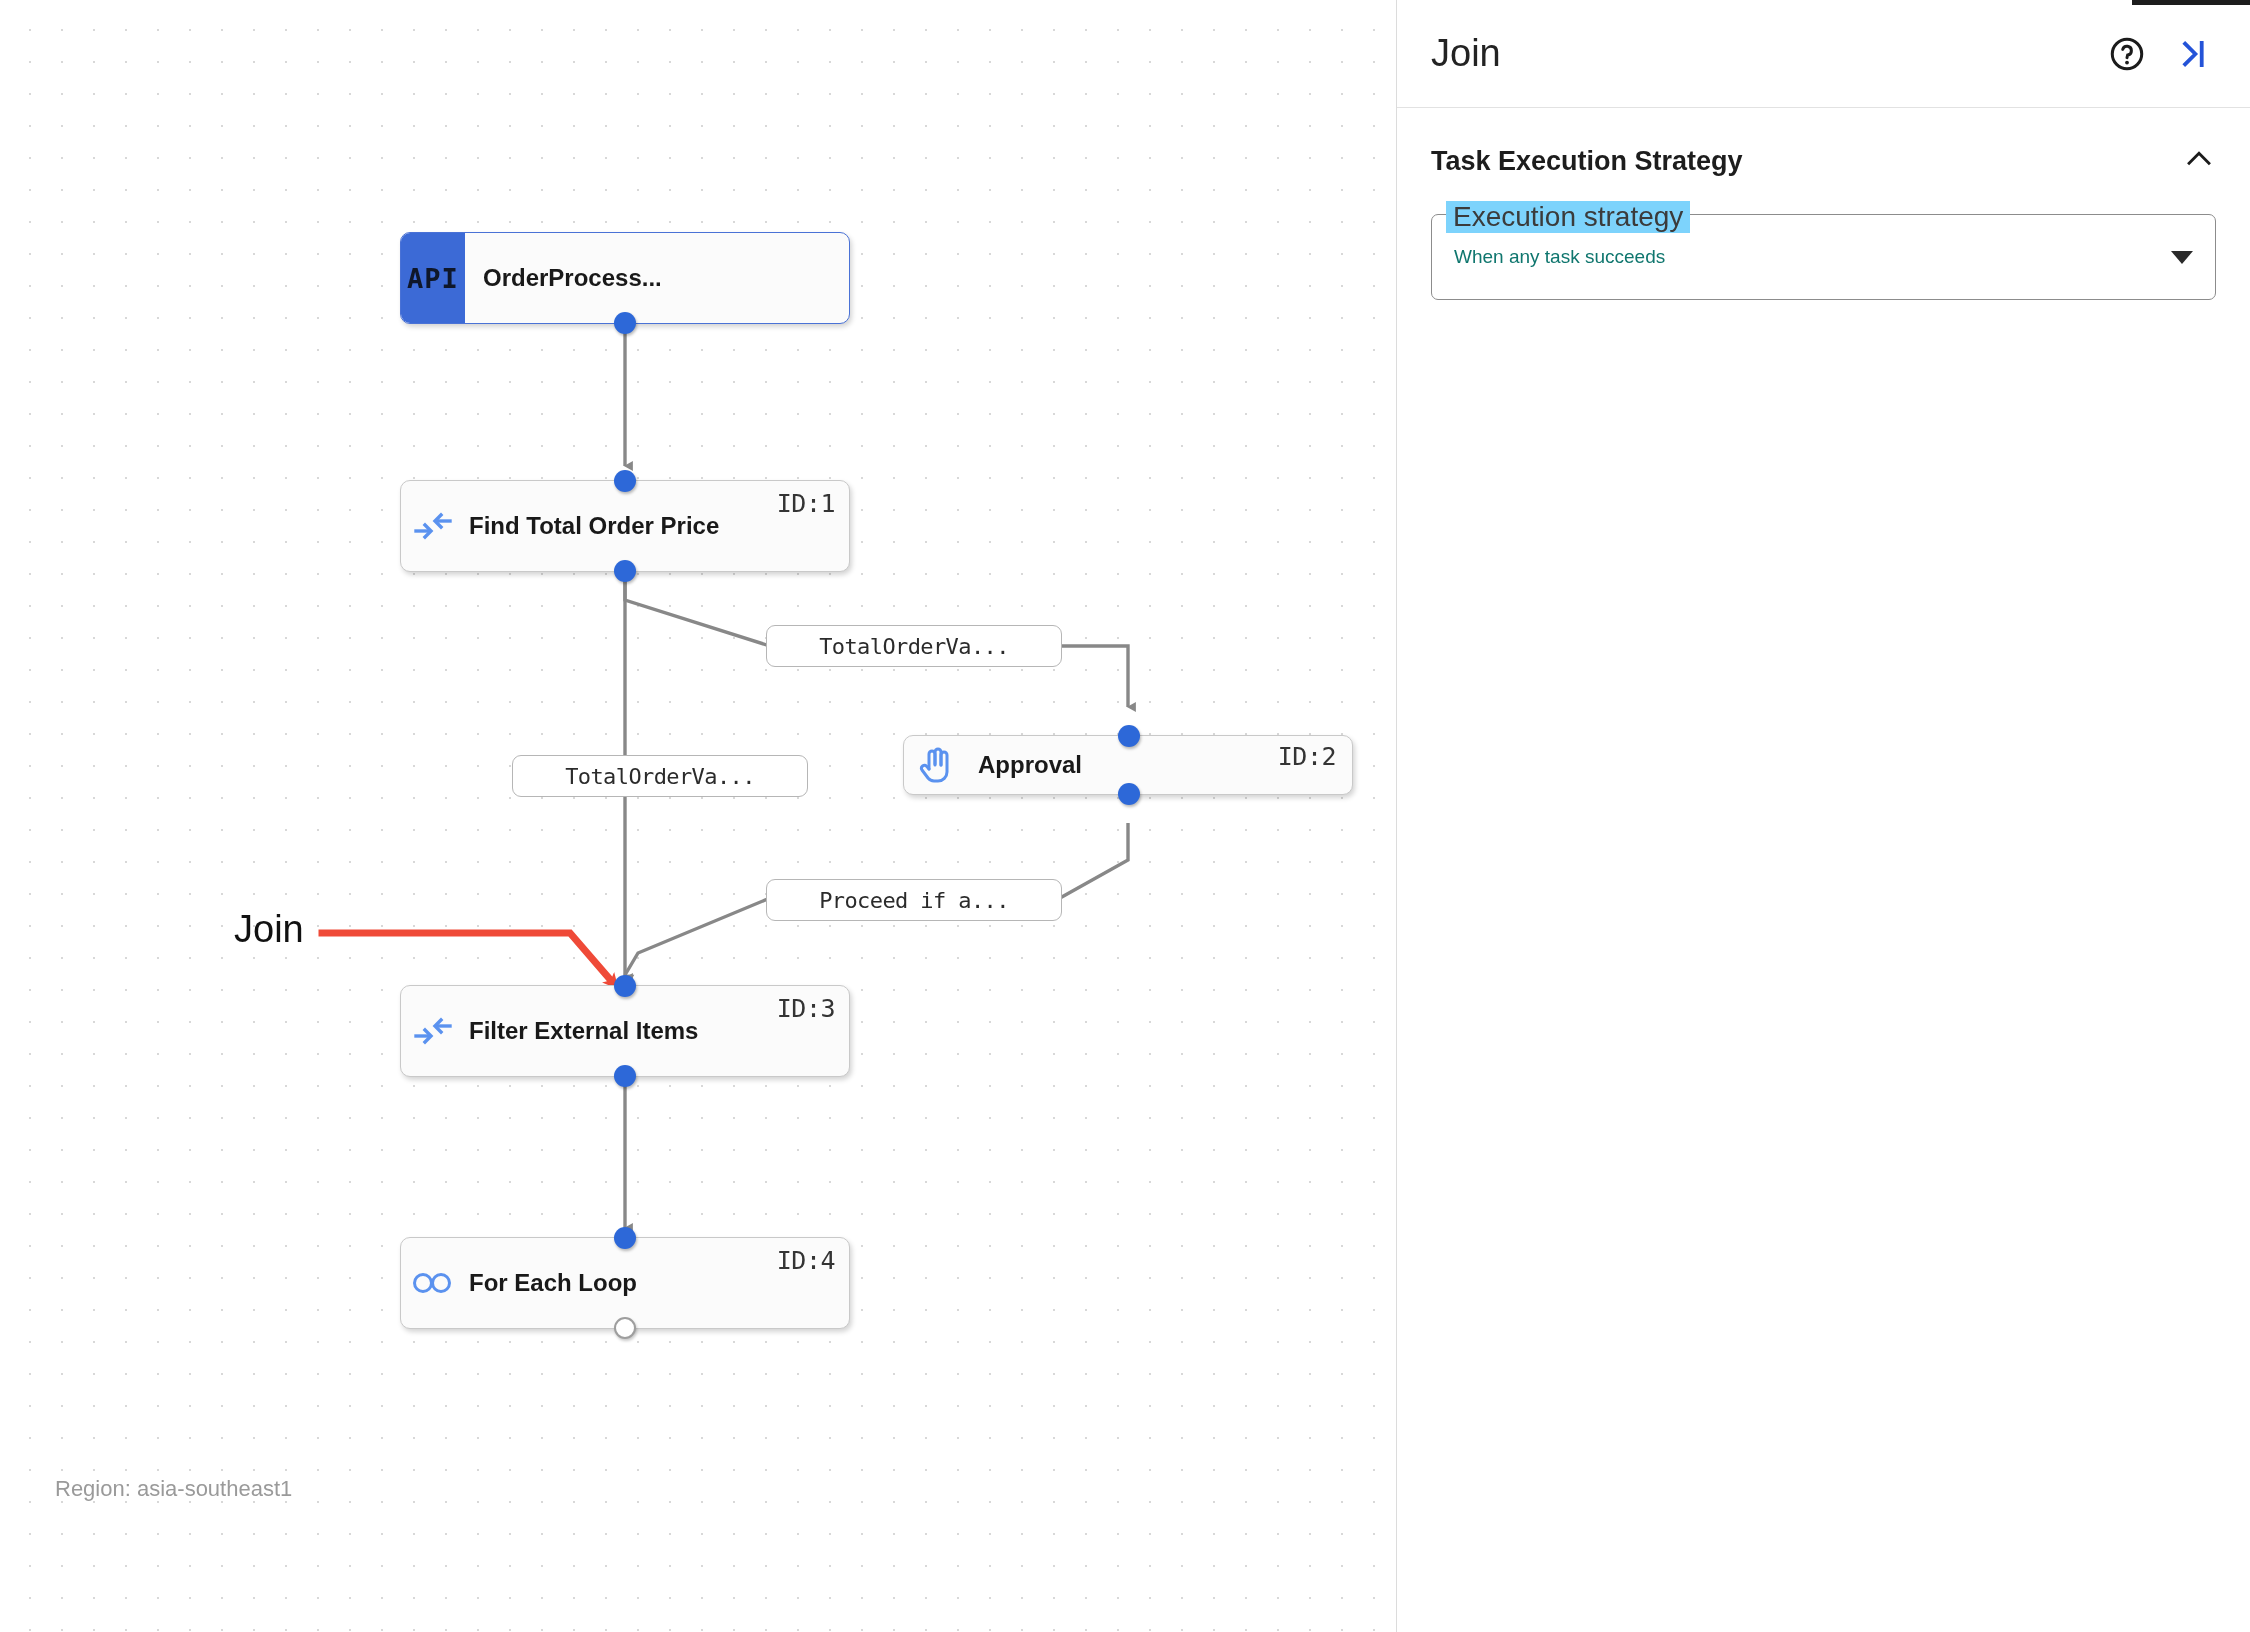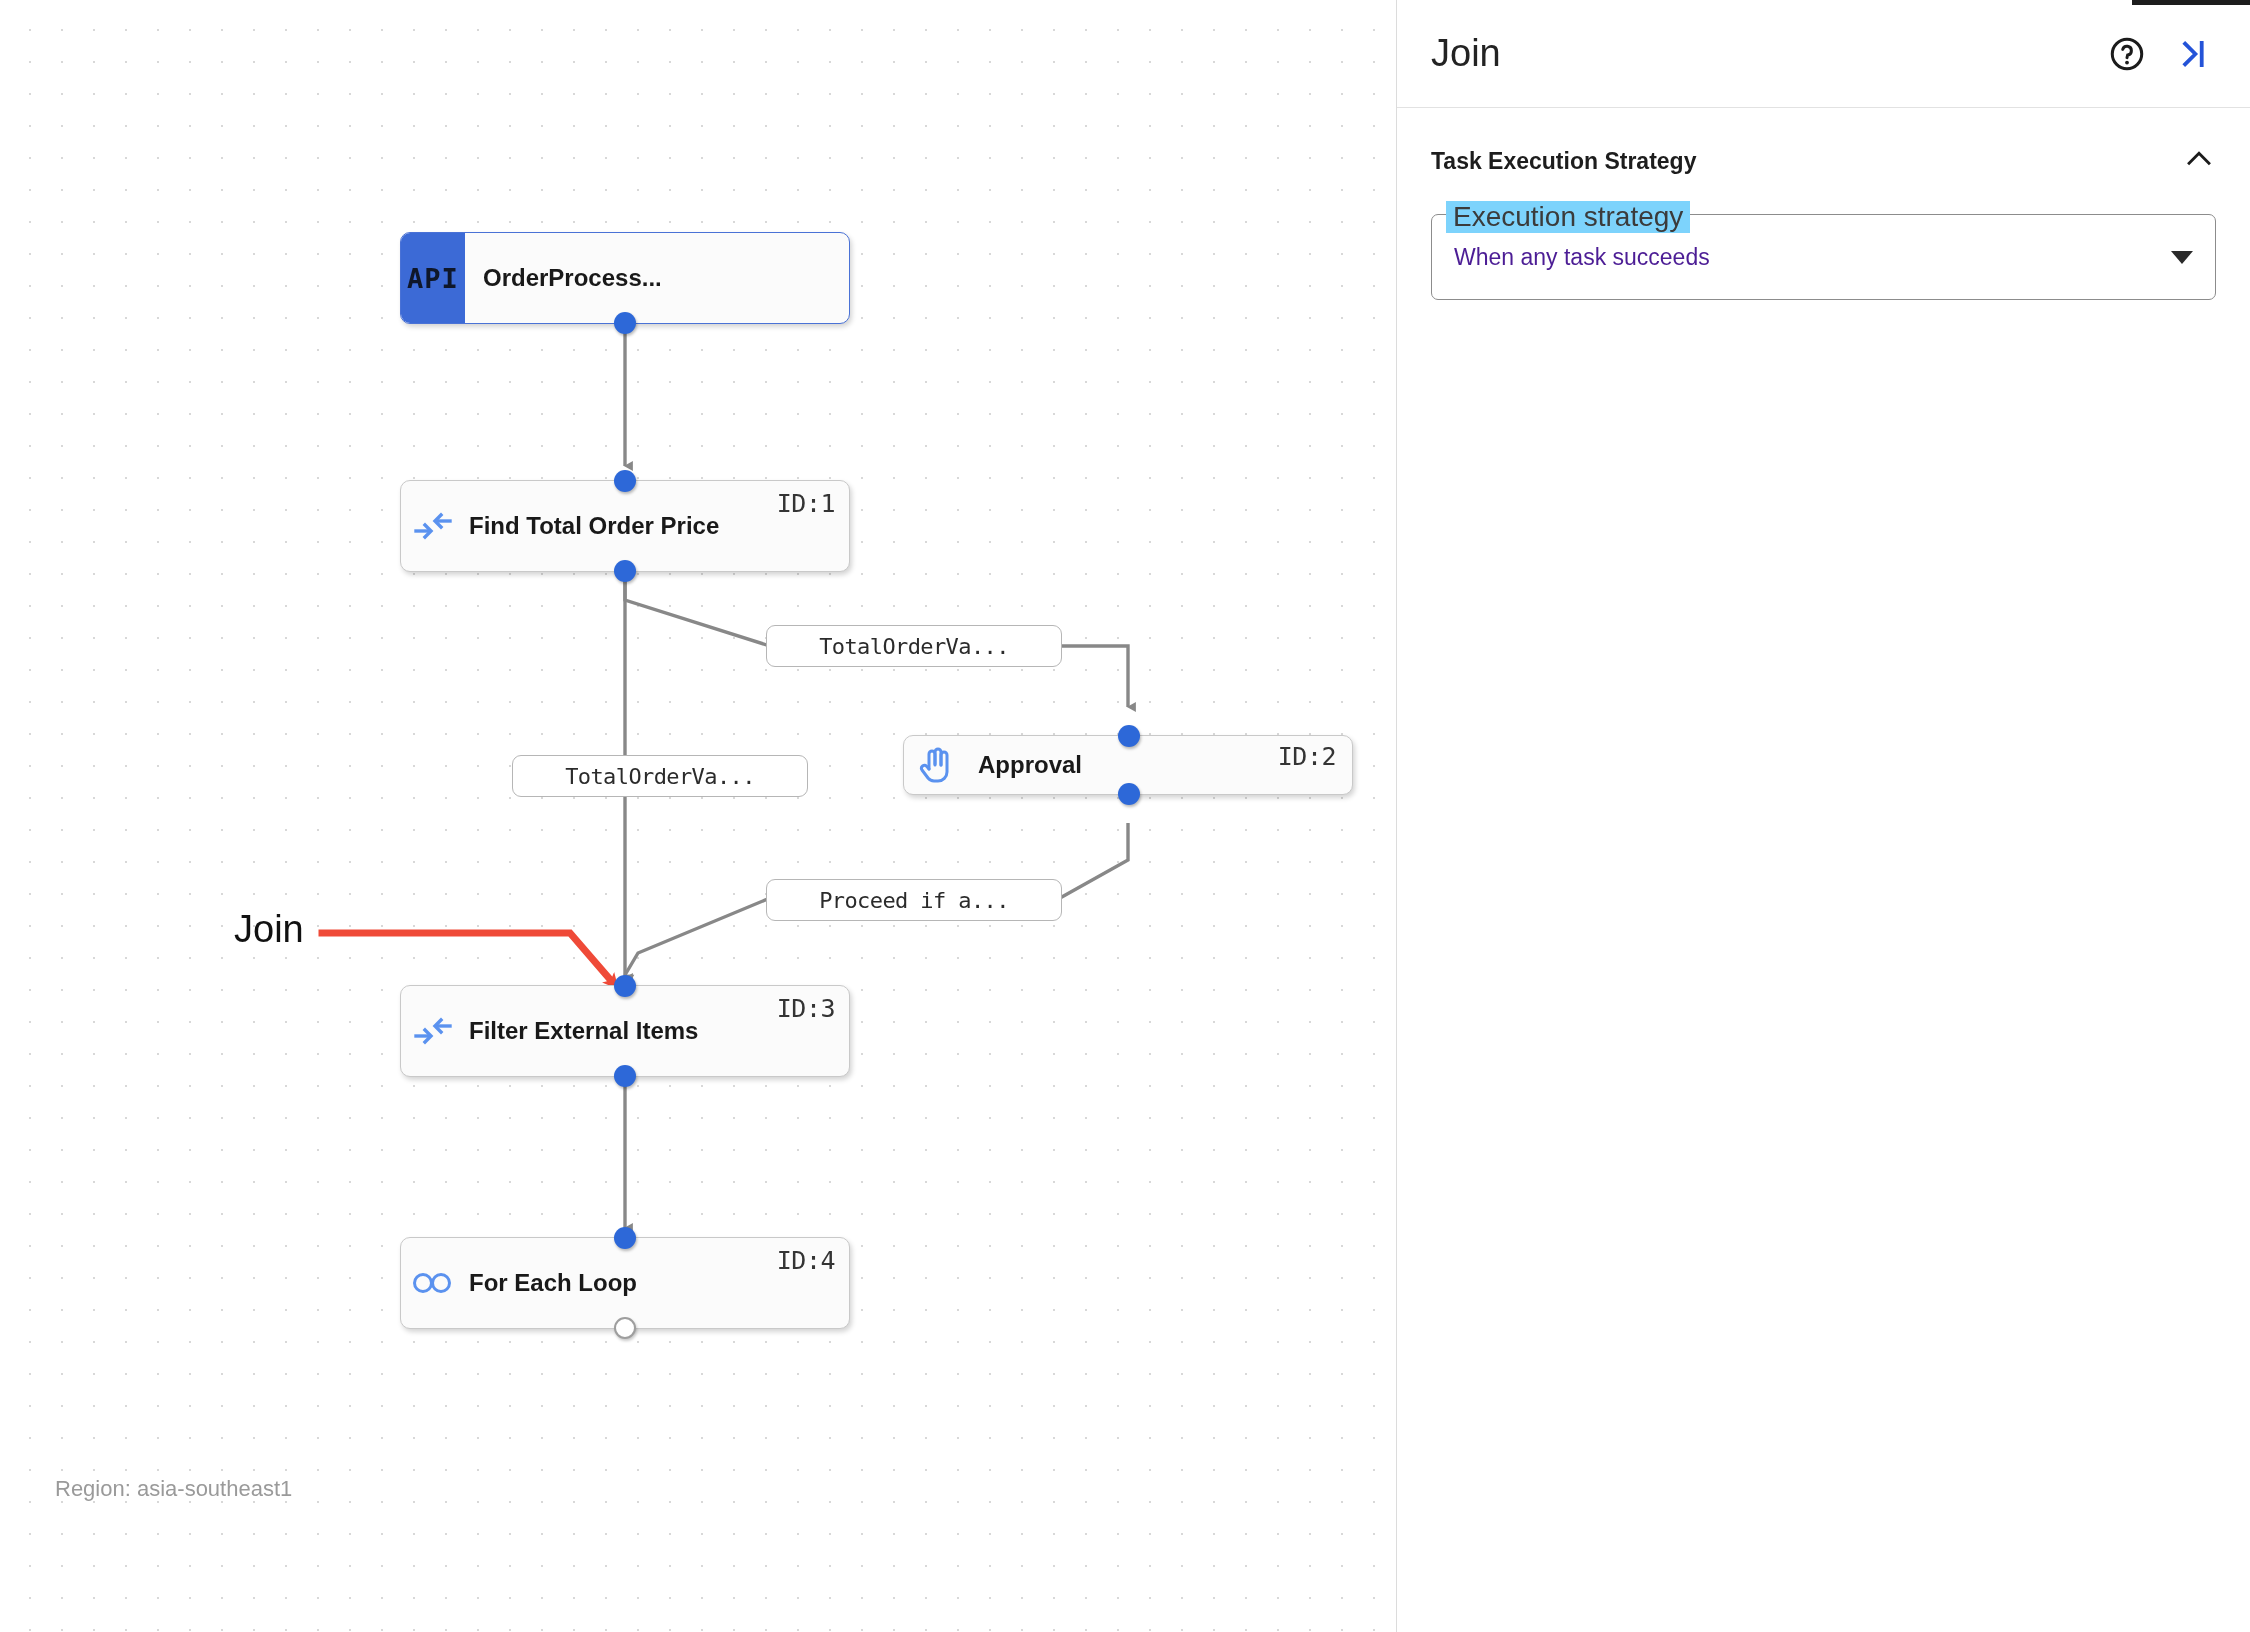--- a/index.html
+++ b/index.html
@@ -116,35 +116,35 @@
   #panel-title { font-size: 38px; color: #232323; font-weight: 400; flex: 1; }
   .header-icon-btn {
     width: 54px; height: 54px; display:flex; align-items:center; justify-content:center;
     cursor: pointer;
   }
   #panel-body { padding: 34px 34px 0 34px; }
   #section-head {
     display: flex; align-items: center; justify-content: space-between;
     margin-bottom: 34px;
   }
-  #section-title { font-size: 23px; font-weight: 700; color: #1d1d1d; }
+  #section-title { font-size: 27px; font-weight: 700; color: #1d1d1d; }
   .select-wrap {
     position: relative;
     height: 86px;
     border: 1.6px solid #8c8c8c;
     border-radius: 7px;
     display: flex; align-items: center;
     padding: 0 22px;
   }
   .select-legend {
     position: absolute; top: -14px; left: 14px;
     background: #7dd3fc; padding: 0 7px;
     font-size: 28px; color: #3b3b3b;
   }
-  .select-value { font-size: 23px; color: #4c1d95; flex: 1; }
+  .select-value { font-size: 19px; color: #0f766e; flex: 1; }
   .select-caret {
     width: 0; height: 0;
     border-left: 11px solid transparent;
     border-right: 11px solid transparent;
     border-top: 13px solid #2a2a2a;
   }
 </style>
 </head>
 <body>
 

